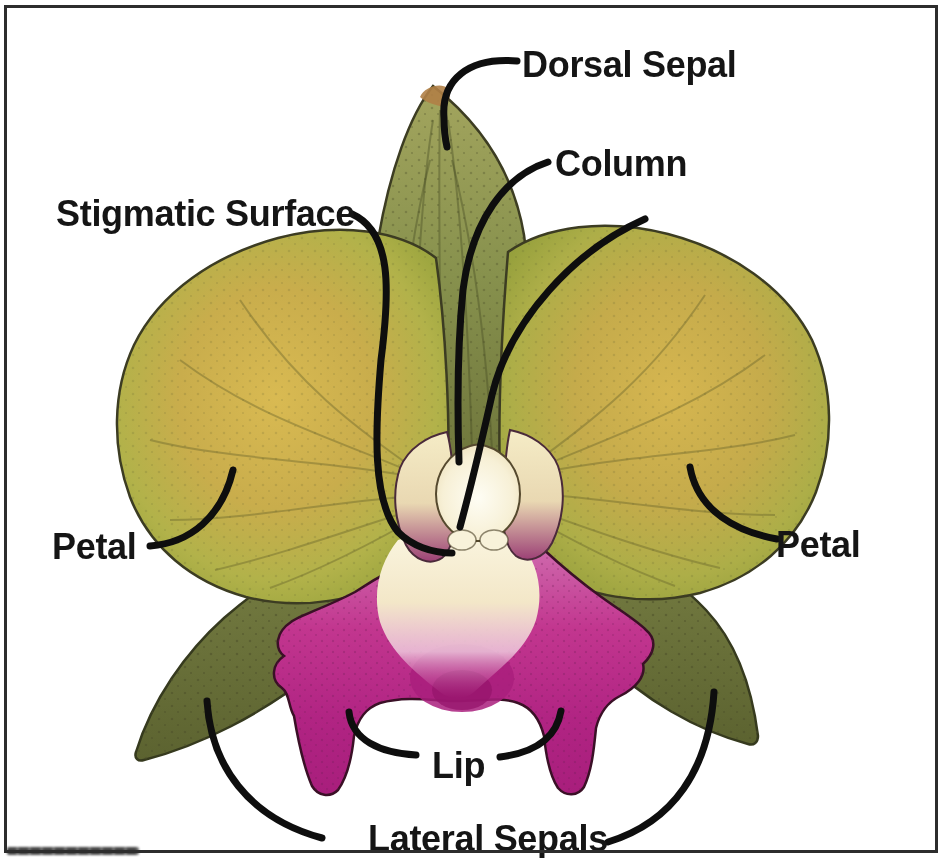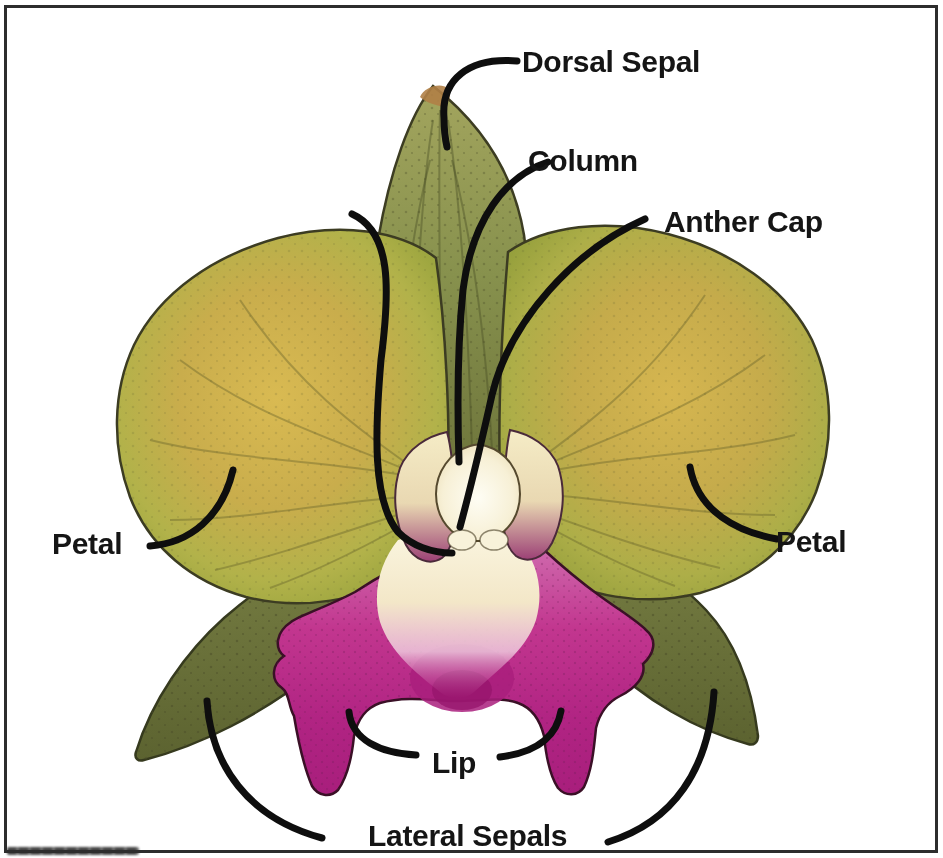--- a/index.html
+++ b/index.html
@@ -2,21 +2,21 @@
 <html><head>
 <meta charset="utf-8">
 <style>
   html,body{margin:0;padding:0;background:#ffffff;}
   body{width:943px;height:858px;position:relative;overflow:hidden;
        font-family:"Liberation Sans",sans-serif;}
   .stage{position:absolute;left:0;top:0;width:943px;height:858px;background:#ffffff;}
   .frame{position:absolute;left:4px;top:5px;right:5px;bottom:5px;
          border:3px solid #2d2d2d;pointer-events:none;}
   svg.flower{position:absolute;left:0;top:0;width:943px;height:858px;}
-  .lbl{position:absolute;font-weight:700;font-size:30px;line-height:1;
+  .lbl{position:absolute;font-weight:700;font-size:36px;line-height:1;
        color:#151515;letter-spacing:-0.3px;white-space:nowrap;}
   .smudge{position:absolute;left:7px;top:847px;width:132px;height:8px;
           background:repeating-linear-gradient(90deg,#2c2c2c 0 9px,#575757 9px 12px);
           filter:blur(1.1px);opacity:.88;border-radius:2px;}
 </style>
 </head>
 <body>
 
 <div class="stage">
 
@@ -148,22 +148,22 @@
       <path d="M150,546 C190,543 222,517 233,470"></path>
       <path d="M777,539 C738,532 698,512 690,467"></path>
       <path d="M349,712 C352,740 380,753 416,755"></path>
       <path d="M561,711 C556,740 532,753 500,757"></path>
       <path d="M207,701 C211,765 248,818 322,838"></path>
       <path d="M714,692 C709,770 673,822 608,842"></path>
     </g>
   </svg>
 
   <div class="lbl" style="left:522px;top:47px;">Dorsal Sepal</div>
-  <div class="lbl" style="left:528px;top:146px;">Column</div>
-  <div class="lbl" style="left:664px;top:207px;">Anther Cap</div>
+  <div class="lbl" style="left:555px;top:146px;">Column</div>
+  <div class="lbl" style="left:56px;top:196px;">Stigmatic Surface</div>
   <div class="lbl" style="left:52px;top:529px;">Petal</div>
   <div class="lbl" style="left:776px;top:527px;">Petal</div>
   <div class="lbl" style="left:432px;top:748px;text-align:right;">Lip</div>
   <div class="lbl" style="left:348px;top:821px;margin-left:20px;">Lateral Sepals</div>
 
   <div class="smudge"></div>
   <div class="frame"></div>
 </div>
 
 </body></html>

